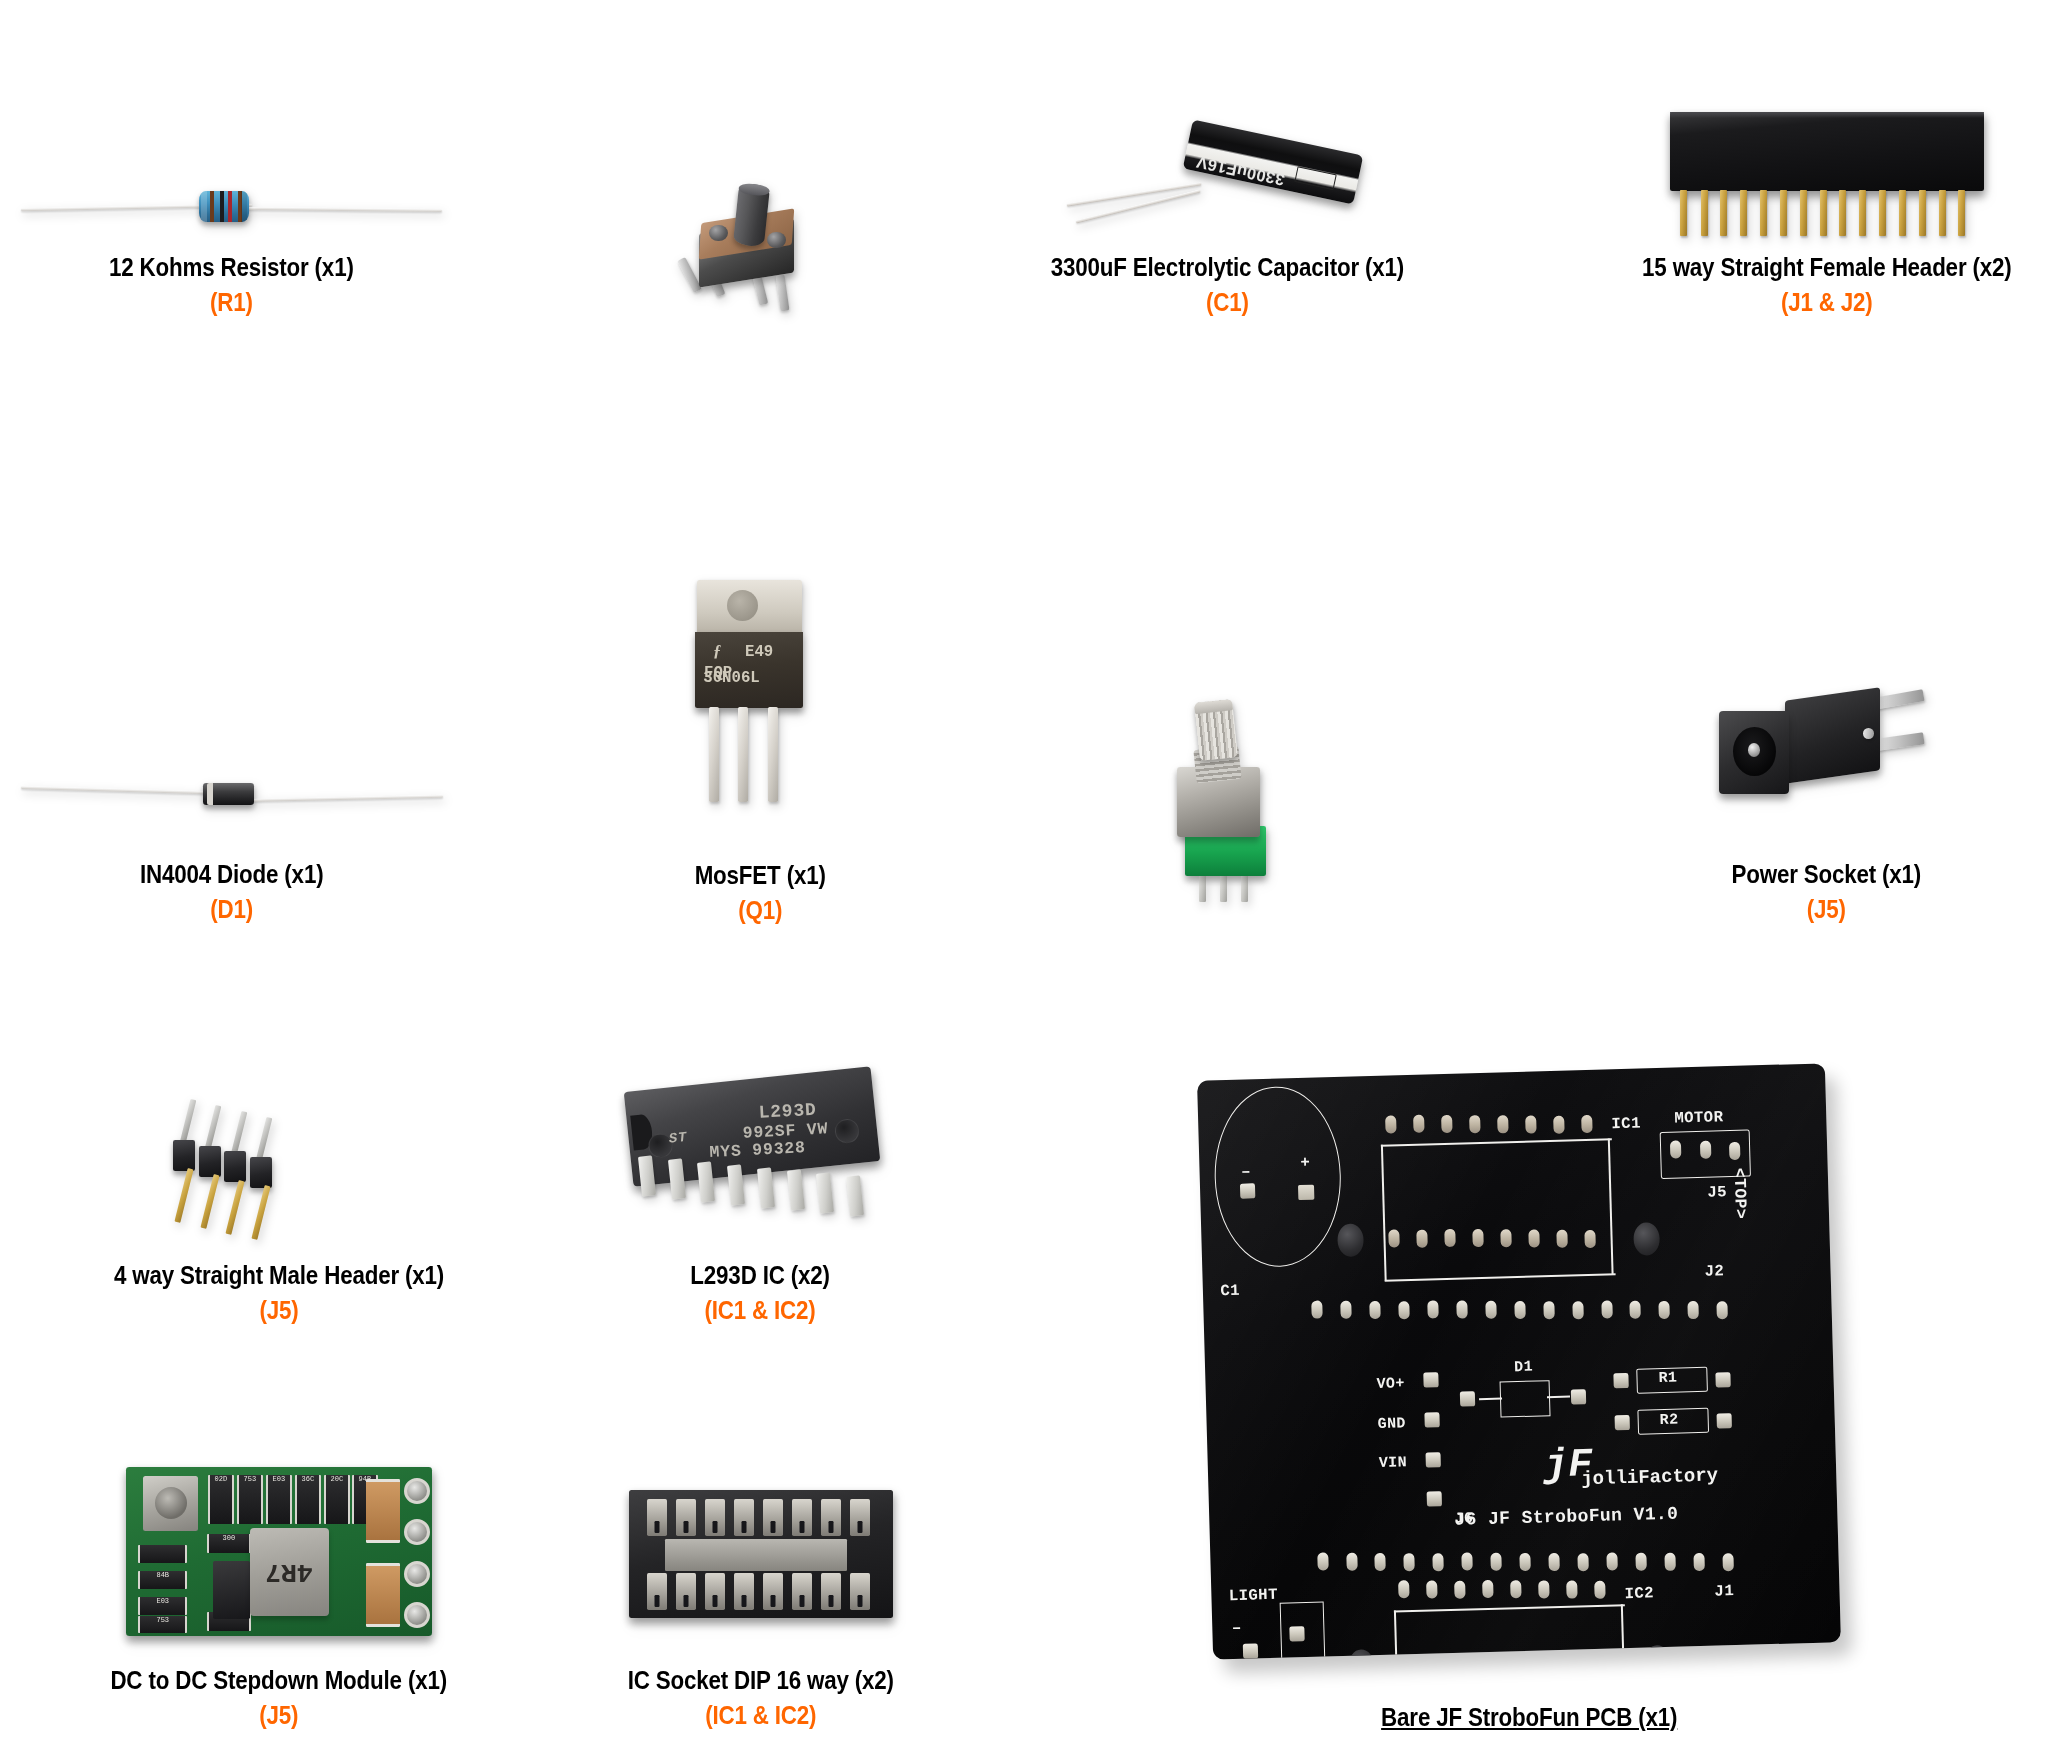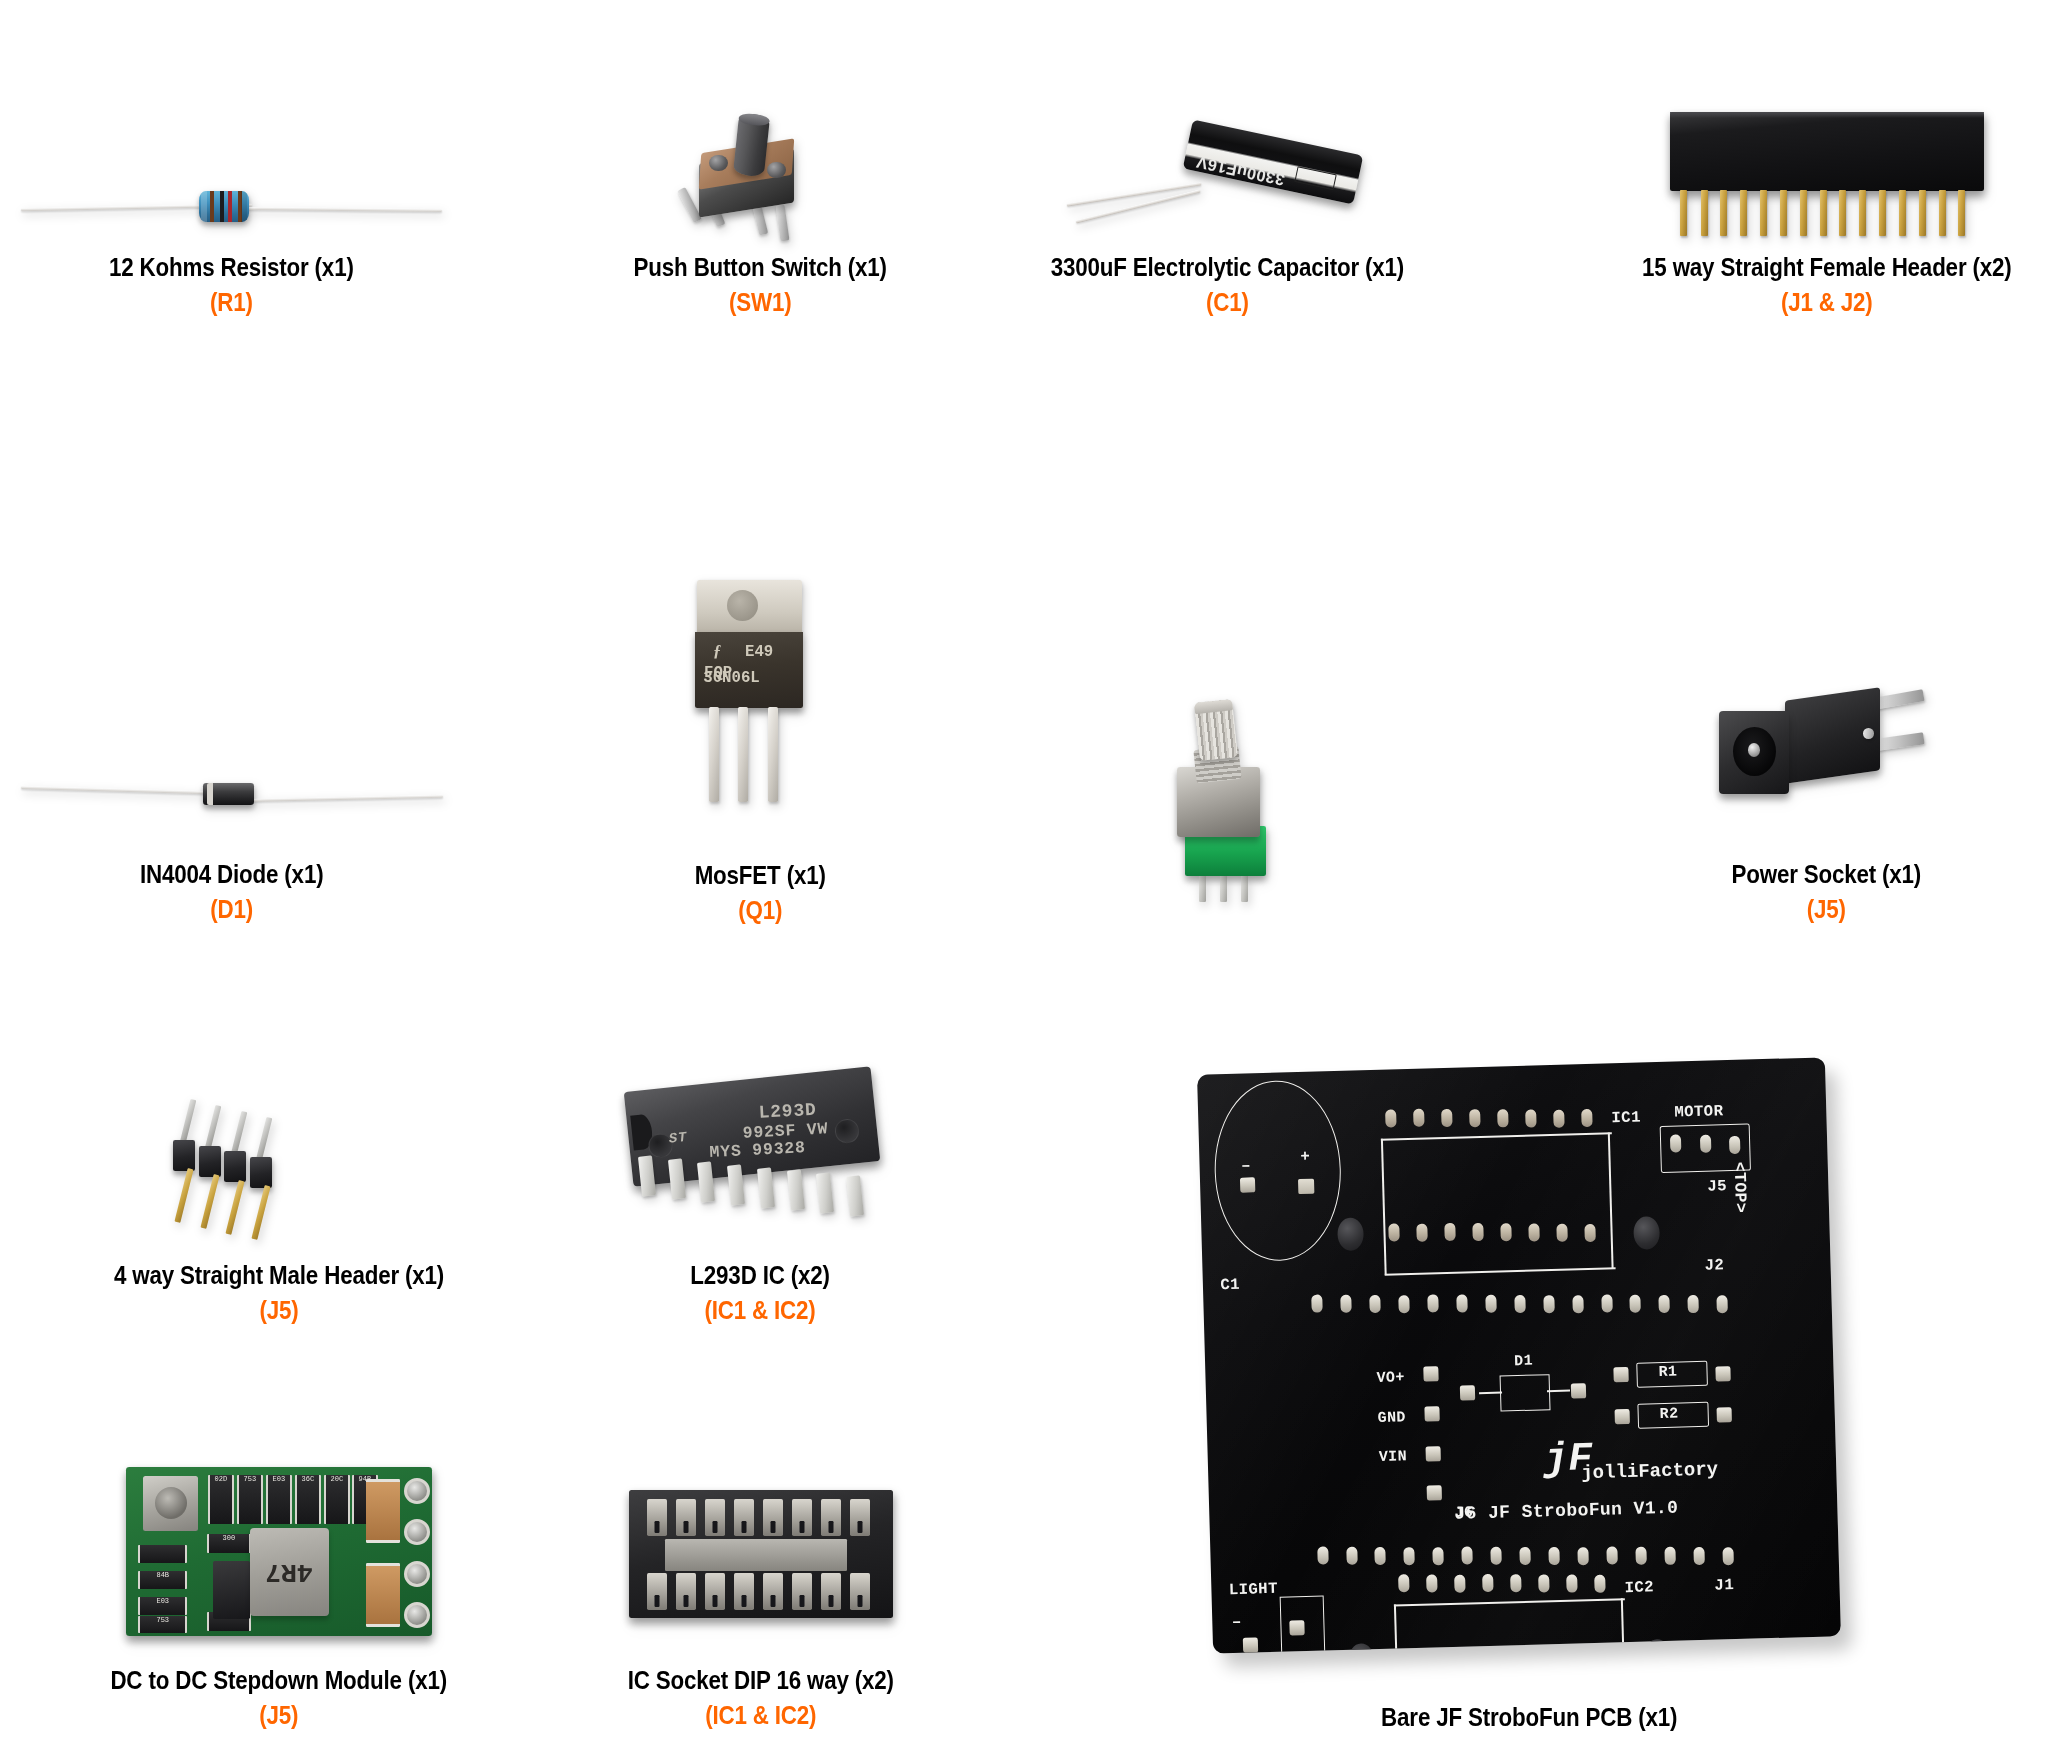--- a/index.html
+++ b/index.html
@@ -251,24 +251,20 @@
         <div class="sw-leg" style="left:11.6px;top:81px;transform:rotate(-28deg);"></div>
         <div class="sw-leg" style="left:36px;top:85px;transform:rotate(-22deg);"></div>
         <div class="sw-leg" style="left:81px;top:93px;transform:rotate(-14deg);"></div>
         <div class="sw-leg" style="left:104px;top:99px;transform:rotate(-8deg);"></div>
         <div class="sw-base"></div>
         <div class="sw-top"></div>
         <div class="sw-rivet" style="left:35px;top:49px;"></div>
         <div class="sw-rivet" style="left:93px;top:56px;"></div>
         <div class="sw-plunger"></div>
       </div>
-    </div>
-    <div class="caption">
-      <div class="cap-main">Push Button Switch (x1)</div>
-      <div class="cap-ref">(SW1)</div>
     </div>
   </div>
 
   <div class="cell" style="left:983px;top:74px;width:488px;height:244px;">
     <div class="photo sh" style="height:149px;">
       <div class="cap-wrap">
         <div class="cap-lead" style="left:4.1px;top:81px;width:136px;transform:rotate(-9deg);"></div>
         <div class="cap-lead" style="left:12.4px;top:93px;width:128px;transform:rotate(-14deg);"></div>
         <div class="cap-can">
           <div class="cap-stripe-txt">3300uF16V</div>
@@ -649,19 +645,19 @@
             <div class="pad" style="left: 215px; top: 506px;"></div>
             <div class="pad" style="left: 243px; top: 507px;"></div>
             <div class="pad" style="left: 271px; top: 507px;"></div>
             <div class="pad" style="left: 299px; top: 508px;"></div>
             <div class="pad" style="left: 327px; top: 509px;"></div>
             <div class="pad" style="left: 355px; top: 510px;"></div>
             <div class="pad" style="left: 383px; top: 511px;"></div>
           </div>
       </div>
     </div>
-    <div class="caption" style="margin-top:14px;">
+    <div class="caption" style="margin-top:8px;text-decoration:underline;">
       <div class="cap-main">Bare JF StroboFun PCB (x1)</div>
     </div>
   </div>
 
 </div>
 
 
 </body></html>

